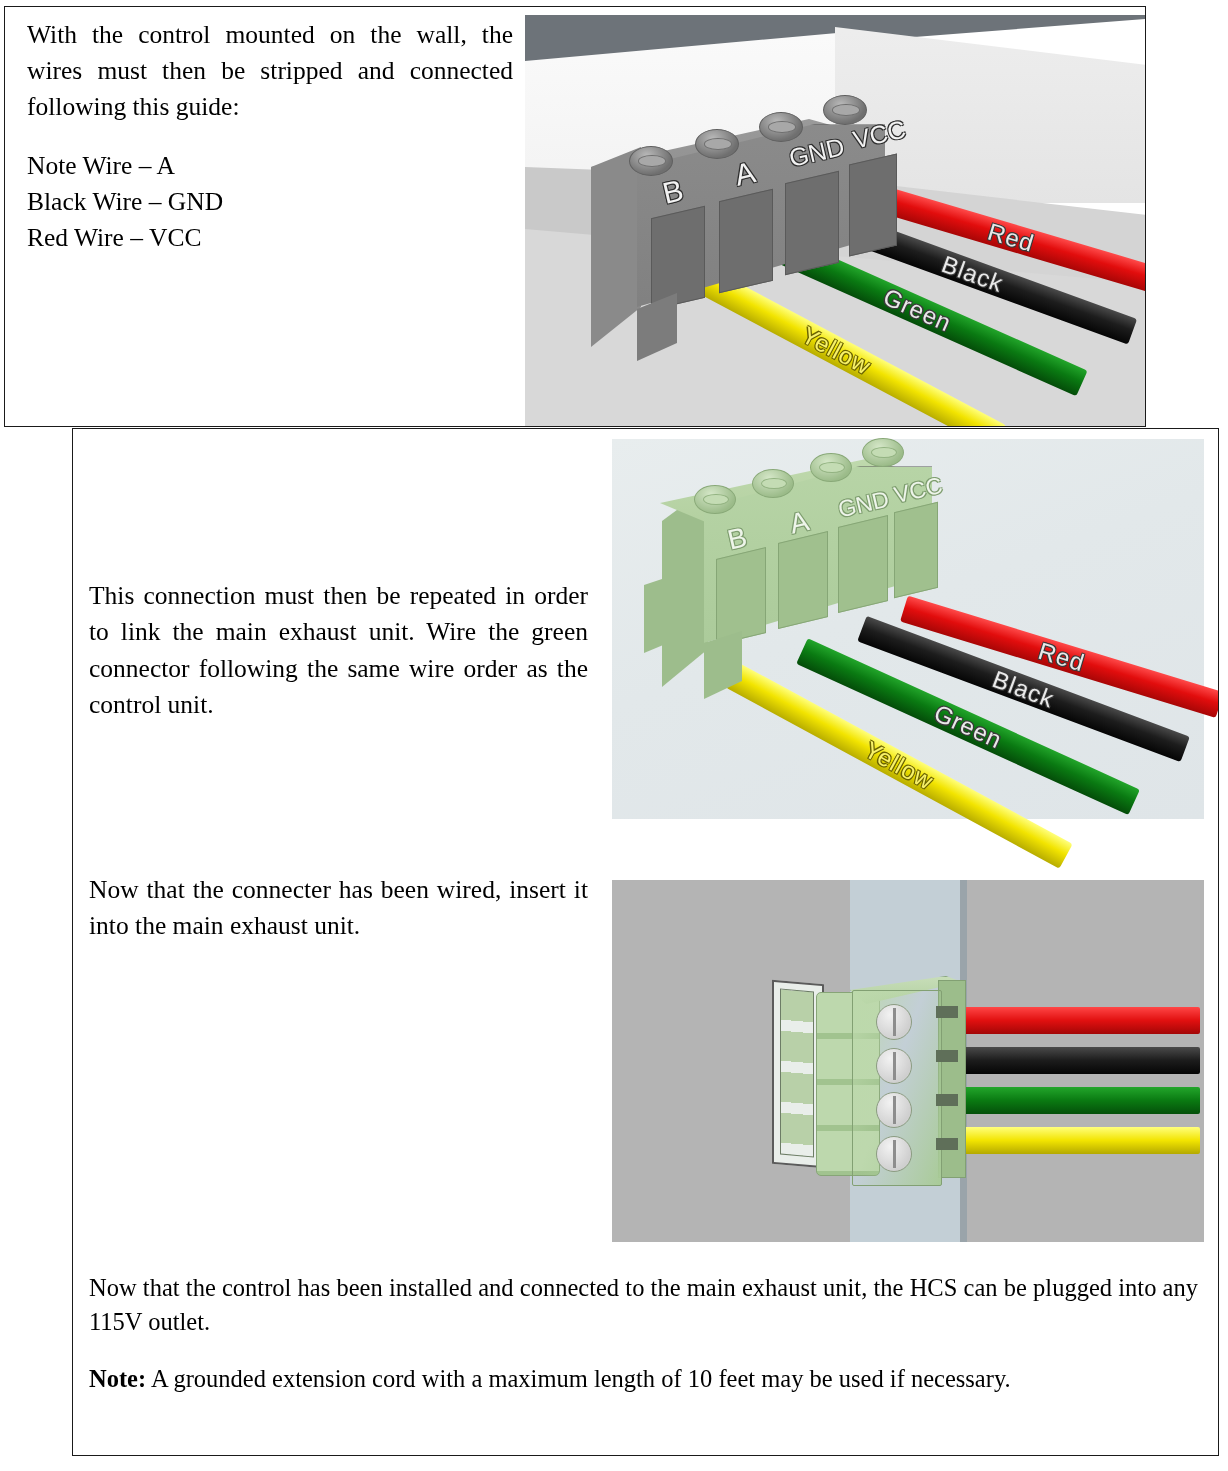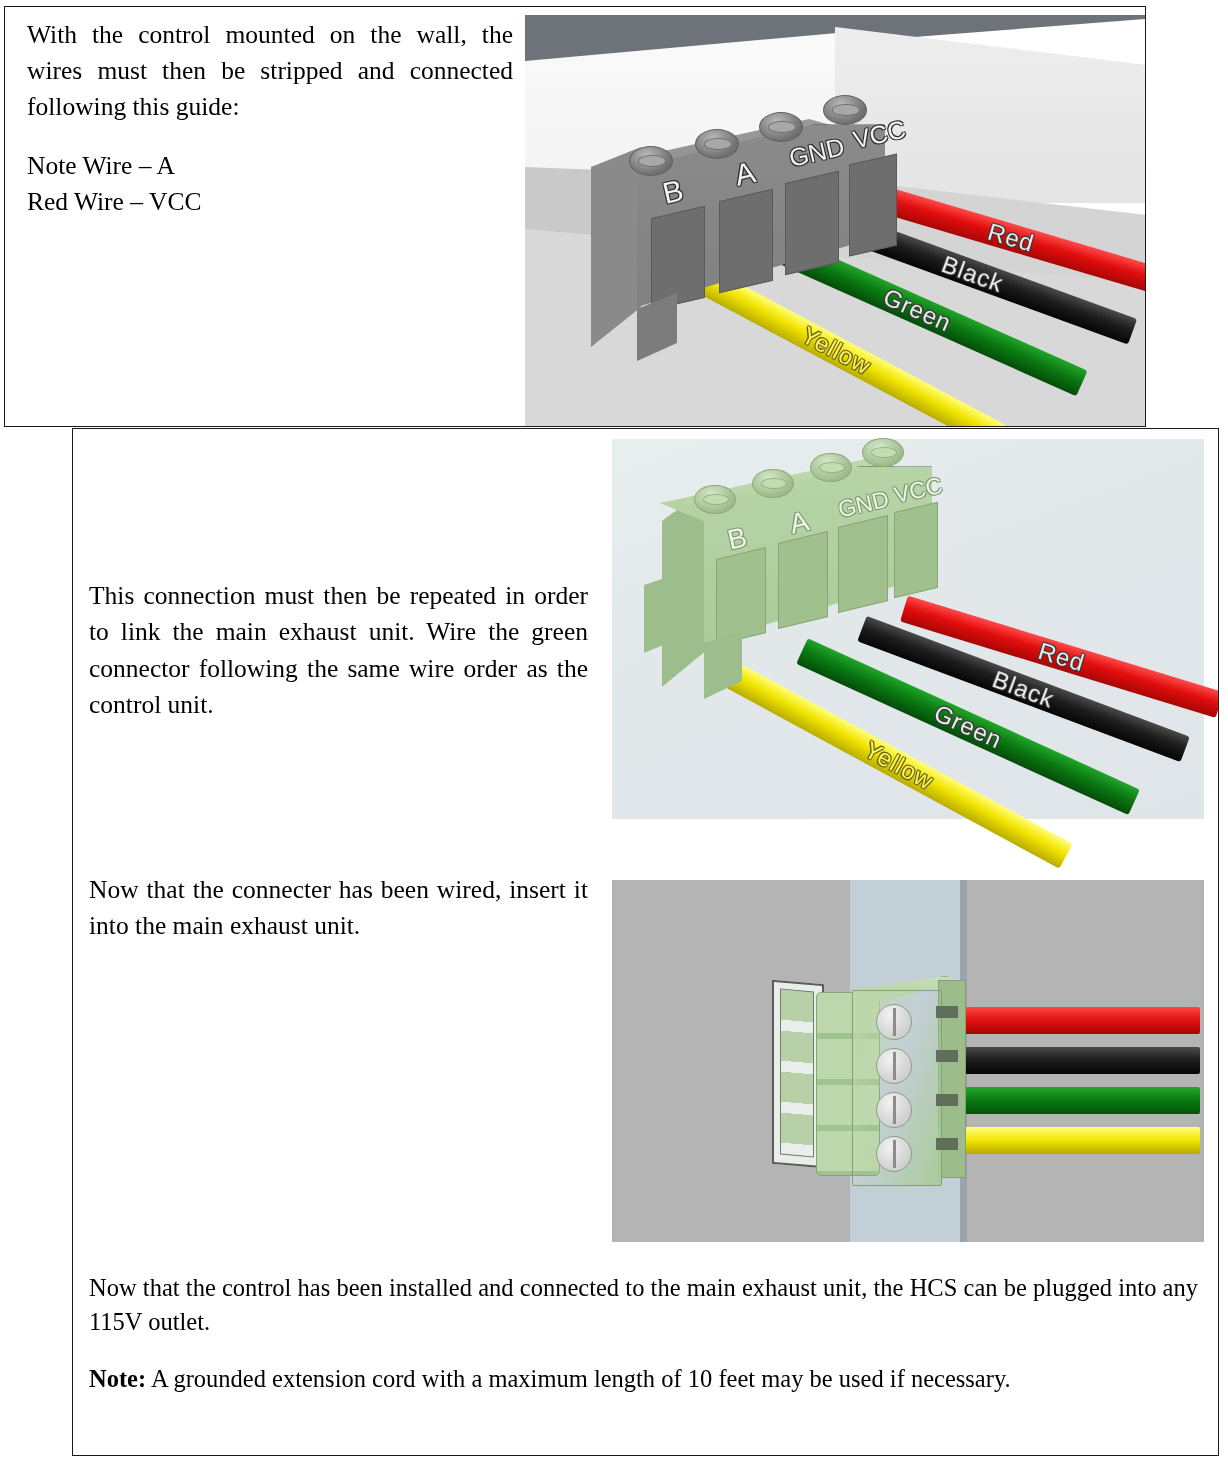--- a/index.html
+++ b/index.html
@@ -259,20 +259,21 @@
 </style>
 </head>
 <body>
 
 <div class="doc">
 
   <div class="cell" id="row1-text">
     <p class="para">With the control mounted on the wall, the wires must then be stripped and connected following this guide:</p>
     <div class="gap"></div>
     <p class="para jleft">Note Wire – A</p>
+    <p class="para jleft">Black Wire – GND</p>
     <p class="para jleft">Red Wire – VCC</p>
     <div class="gap"></div>
   </div>
 
   <div class="cell" id="row1-img">
     <div class="scene" id="scene1">
 
       <div id="s1-wallback"></div>
       <div id="s1-wall-left"></div>
       <div id="s1-wall-right"></div>

